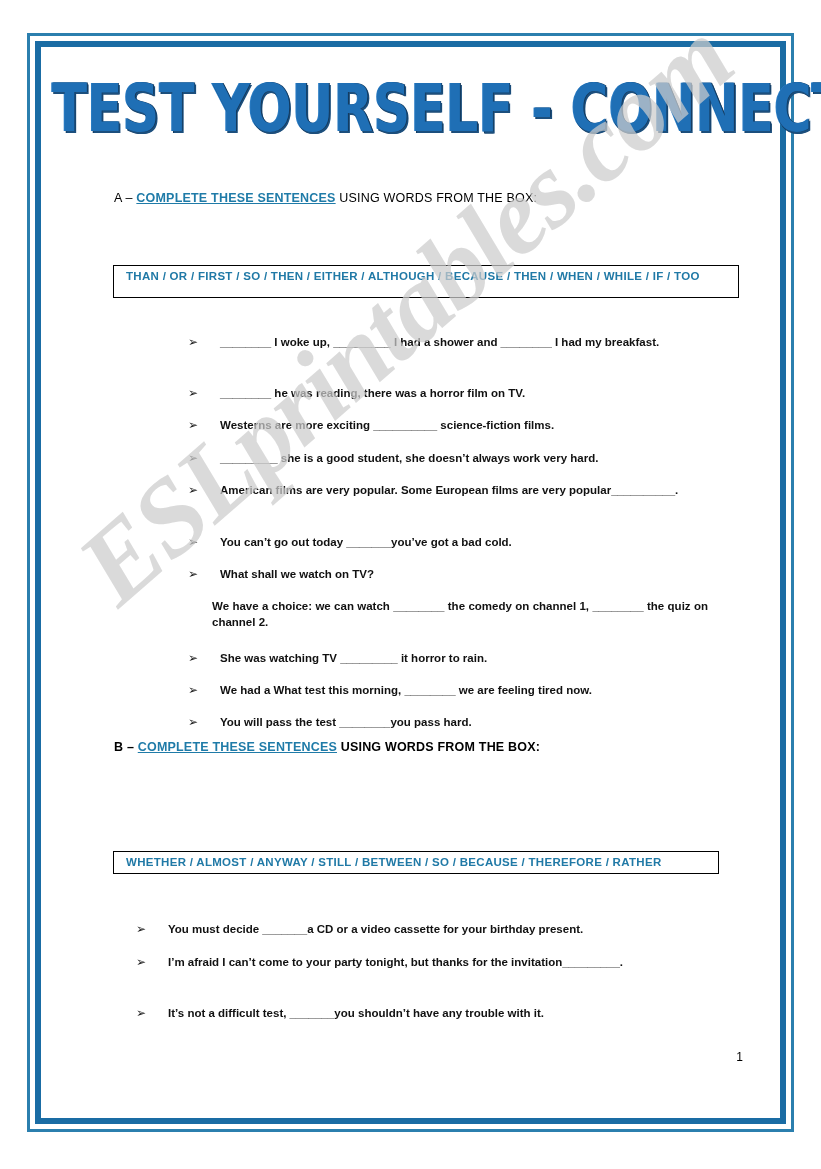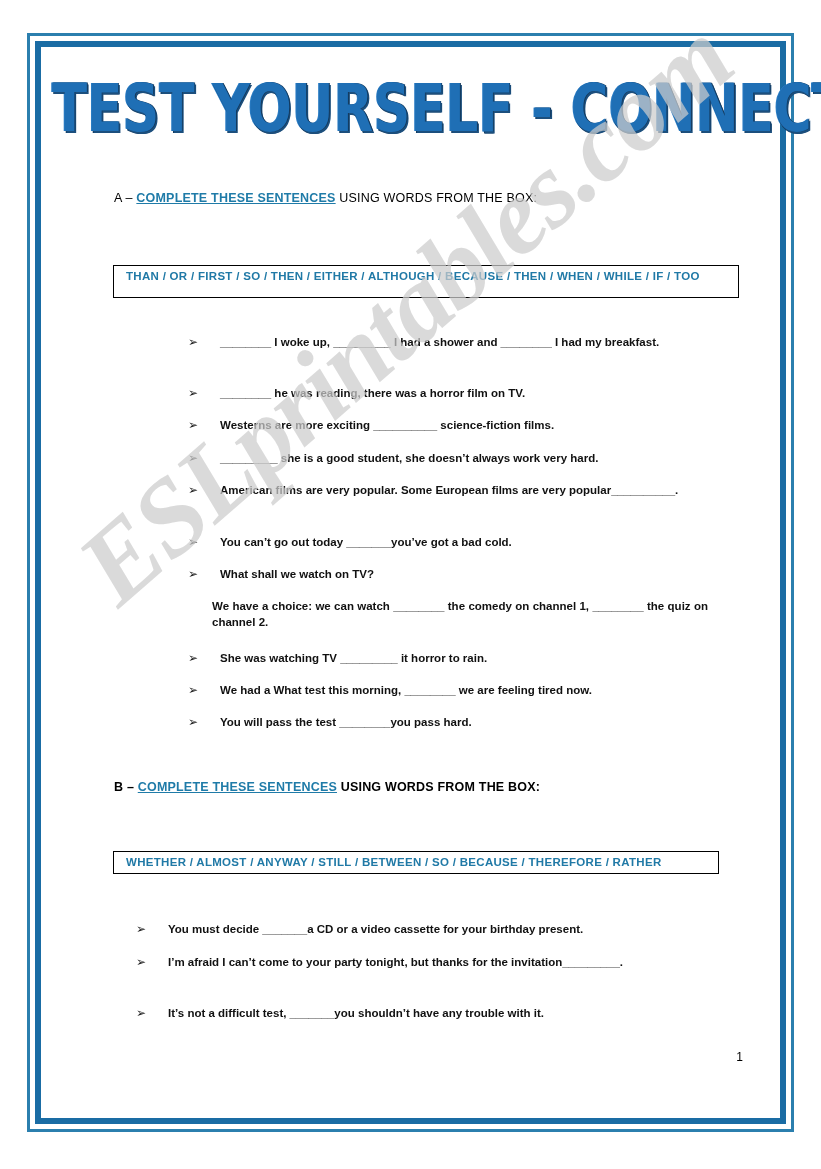--- a/index.html
+++ b/index.html
@@ -229,21 +229,21 @@
     <div class="item" style="left:188px; top:682px; width:508px;">
       <span class="bullet">➢</span>
       <span class="txt">We had a What test this morning, ________ we are feeling tired now.</span>
     </div>
 
     <div class="item" style="left:188px; top:714px; width:508px;">
       <span class="bullet">➢</span>
       <span class="txt">You will pass the test ________you pass hard.</span>
     </div>
 
-    <div class="section-head bold-head" style="left:114px; top:780px;">
+    <div class="section-head bold-head" style="left:114px; top:740px;">
       <span>B – </span><span class="emph">COMPLETE THESE SENTENCES</span><span> USING WORDS FROM THE BOX:</span>
     </div>
 
     <div class="wordbox" style="left:113px; top:851px; width:606px; height:23px;">
       <div class="wordbox-text">WHETHER / ALMOST / ANYWAY / STILL / BETWEEN / SO / BECAUSE / THEREFORE / RATHER</div>
     </div>
 
     <div class="item" style="left:136px; top:921px; width:560px;">
       <span class="bullet">➢</span>
       <span class="txt">You must decide _______a CD or a video cassette for your birthday present.</span>

